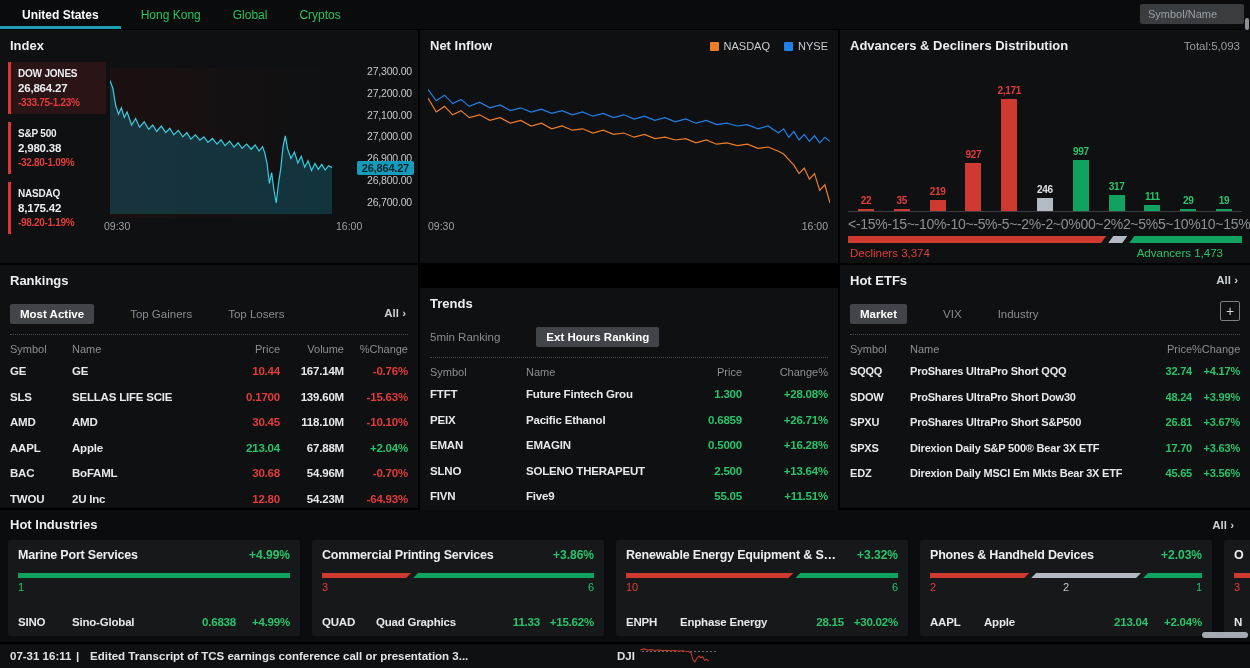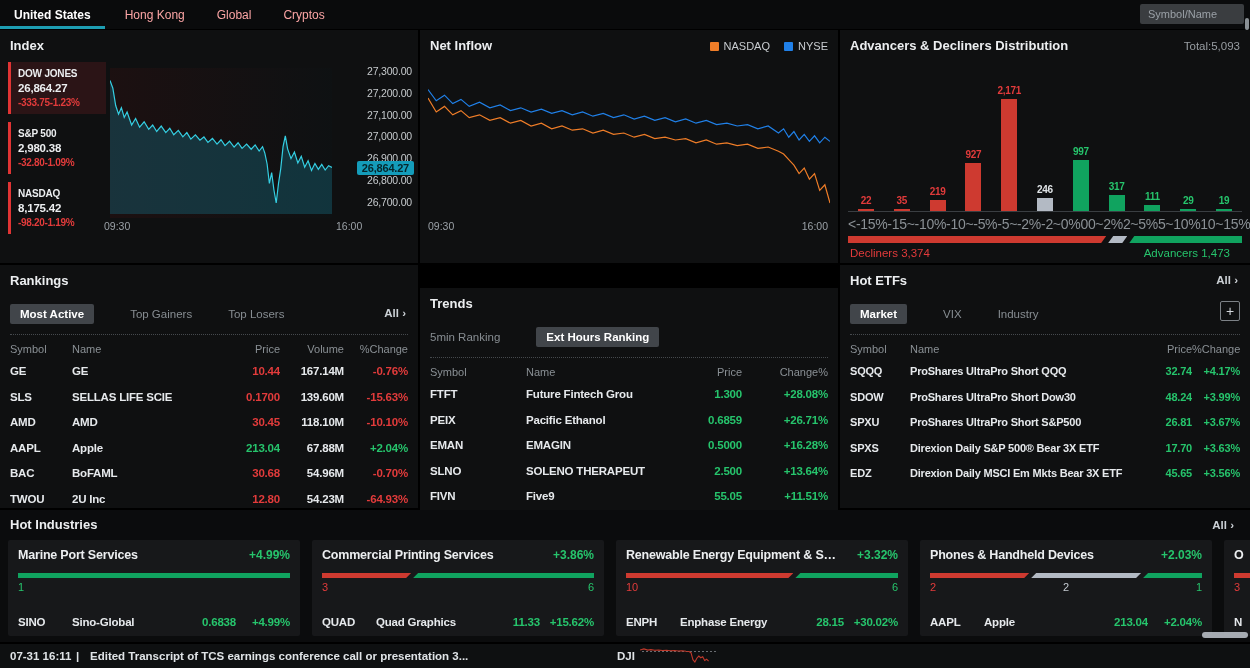--- a/index.html
+++ b/index.html
@@ -7,23 +7,23 @@
     --panel:#0f1011; --card:#17181a;
   }
   *{margin:0;padding:0;box-sizing:border-box;}
   html,body{width:1250px;height:668px;background:#000;overflow:hidden;
     font-family:"Liberation Sans","DejaVu Sans",sans-serif;-webkit-font-smoothing:antialiased;}
   body{position:relative;color:var(--white);}
 
   
   .topnav{position:absolute;left:0;top:0;width:1250px;height:29px;background:#0a0b0c;display:flex;align-items:stretch;}
   .tabs{display:flex;}
-  .tab{font-size:12px;color:#fca5a5;display:flex;align-items:center;margin-right:32px;cursor:default;padding:0;}
+  .tab{font-size:12px;color:#22c55e;display:flex;align-items:center;margin-right:32px;cursor:default;padding:0;}
   .tab:first-child{padding-left:14px;}
-  .tab.active{color:#fff;font-weight:700;padding:0 14px;margin-right:20px;box-shadow:inset 0 -3px 0 #1d9db2;}
+  .tab.active{color:#fff;font-weight:700;padding:0 22px;margin-right:20px;box-shadow:inset 0 -3px 0 #1d9db2;}
   .search{position:absolute;right:6px;top:4px;width:104px;height:20px;background:#3a3d40;border:none;border-radius:2px;
     color:#aab0b5;font-size:11px;padding:0 8px;font-family:inherit;outline:none;}
   .search::placeholder{color:#9aa0a6;}
 
   
   .panel{position:absolute;background:var(--panel);overflow:hidden;}
   #index-panel{left:0;top:30px;width:418px;height:233px;}
   #netinflow-panel{left:420px;top:30px;width:418px;height:233px;}
   #dist-panel{left:840px;top:30px;width:410px;height:233px;}
   #rankings-panel{left:0;top:265px;width:418px;height:243px;}
@@ -67,21 +67,21 @@
   #dist-cats{position:absolute;left:8px;top:186px;width:394px;display:flex;}
   .dcat{flex:1;text-align:left;font-size:14px;color:#8a9095;white-space:nowrap;letter-spacing:-.3px;}
   #dist-summary{position:absolute;left:8px;top:206px;width:394px;height:7px;display:flex;}
   .seg{height:100%;}
   .seg+.seg{margin-left:2px;}
   .cut-r{clip-path:polygon(0 0,100% 0,calc(100% - 5px) 100%,0 100%);}
   .cut-both{clip-path:polygon(5px 0,100% 0,calc(100% - 5px) 100%,0 100%);}
   .cut-l{clip-path:polygon(5px 0,100% 0,100% 100%,0 100%);}
   .seg-red{background:#ce3a30;} .seg-gray{background:#b3bac4;} .seg-green{background:#10a35f;}
   #dist-decl{position:absolute;left:10px;top:217px;font-size:11.5px;color:var(--red);}
-  #dist-adv{position:absolute;right:20px;top:217px;font-size:11.5px;color:var(--green);}
+  #dist-adv{position:absolute;right:27px;top:217px;font-size:11.5px;color:var(--green);}
 
   
   .tabsrow{position:absolute;left:10px;top:38px;right:10px;height:22px;display:flex;align-items:center;gap:36px;}
   .chip{font-size:11.5px;color:#878d92;white-space:nowrap;cursor:default;}
   .chip.active{background:#41454a;color:#fff;font-weight:700;padding:4px 10px;border-radius:2px;}
   .thead{position:absolute;left:10px;top:69px;right:10px;border-top:1px dotted #45494d;padding-top:8px;}
   .th{color:#8a9095;font-size:11px;white-space:nowrap;overflow:hidden;}
   .rows{position:absolute;left:10px;top:94px;right:10px;bottom:0;overflow:hidden;}
   .trow{align-items:center;height:25.5px;cursor:default;}
   .c{font-size:11.5px;font-weight:700;white-space:nowrap;overflow:hidden;letter-spacing:-.2px;line-height:25.5px;}

